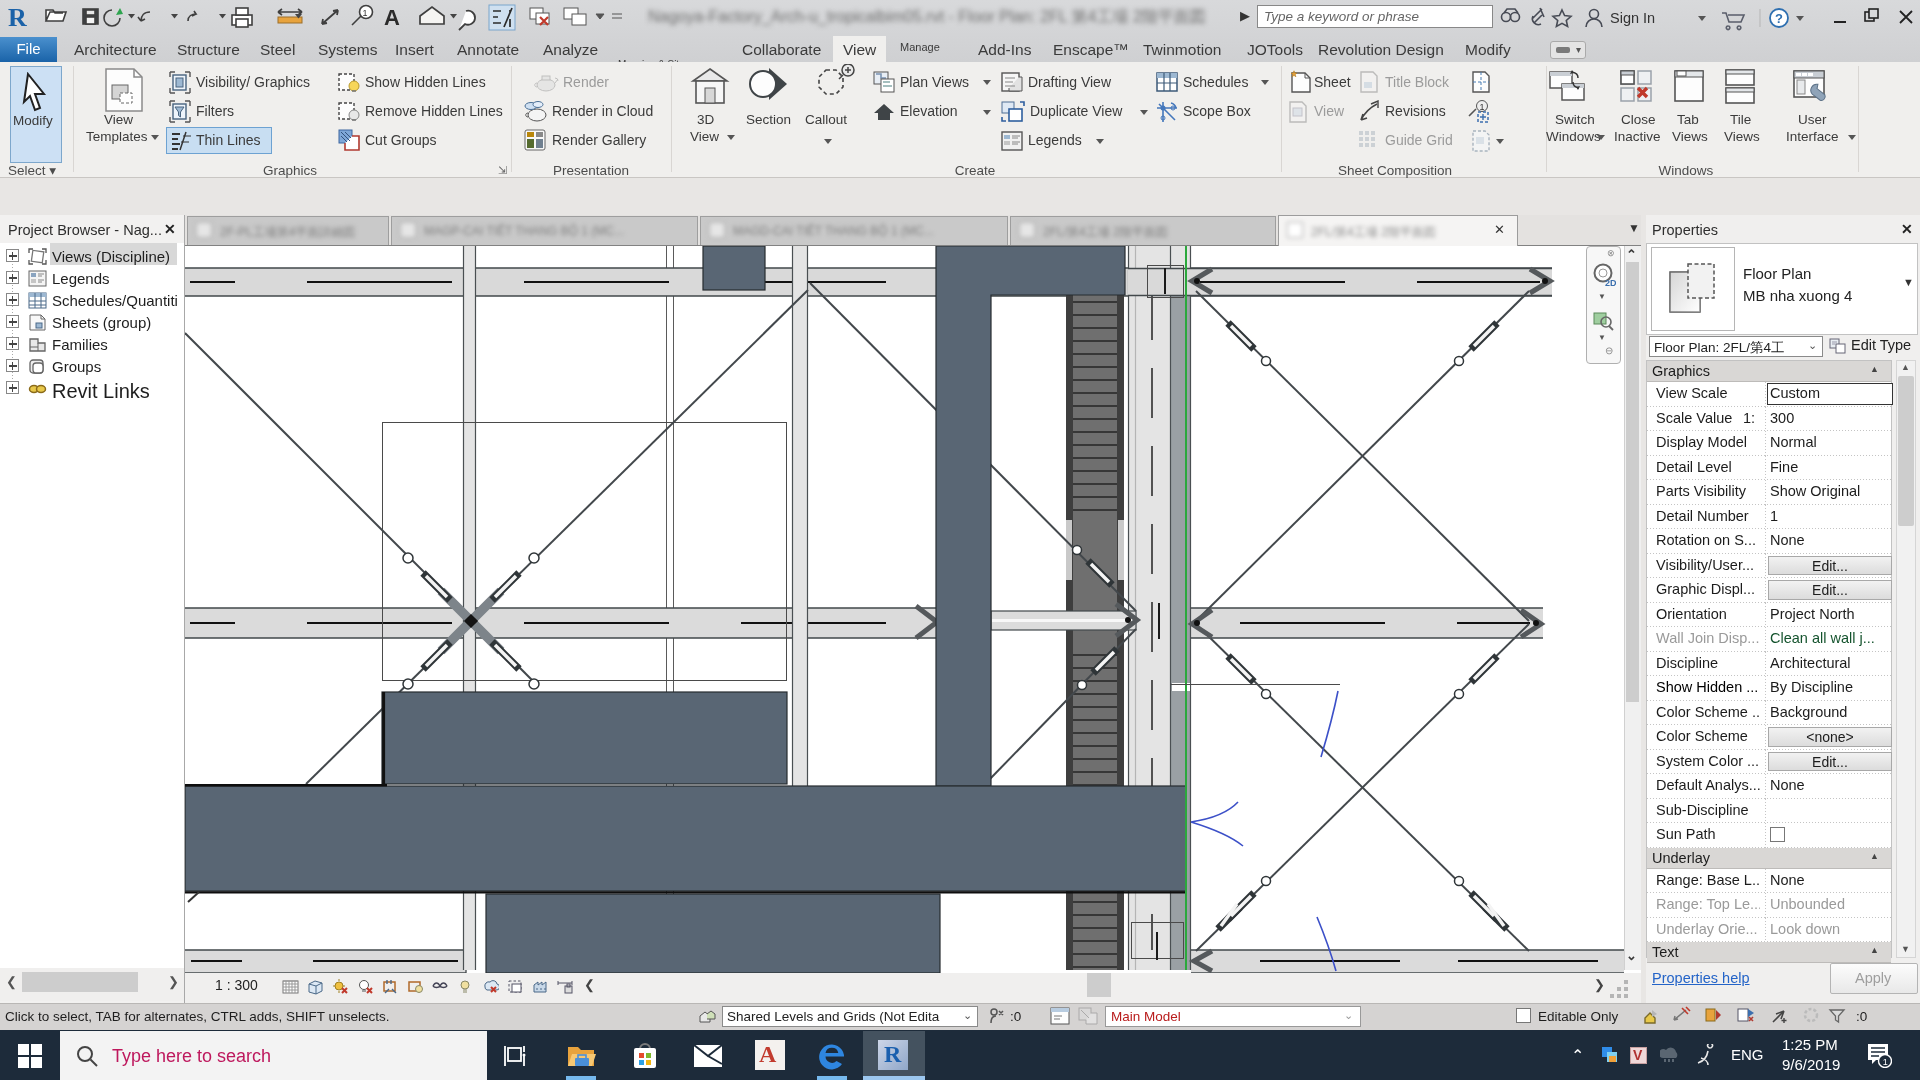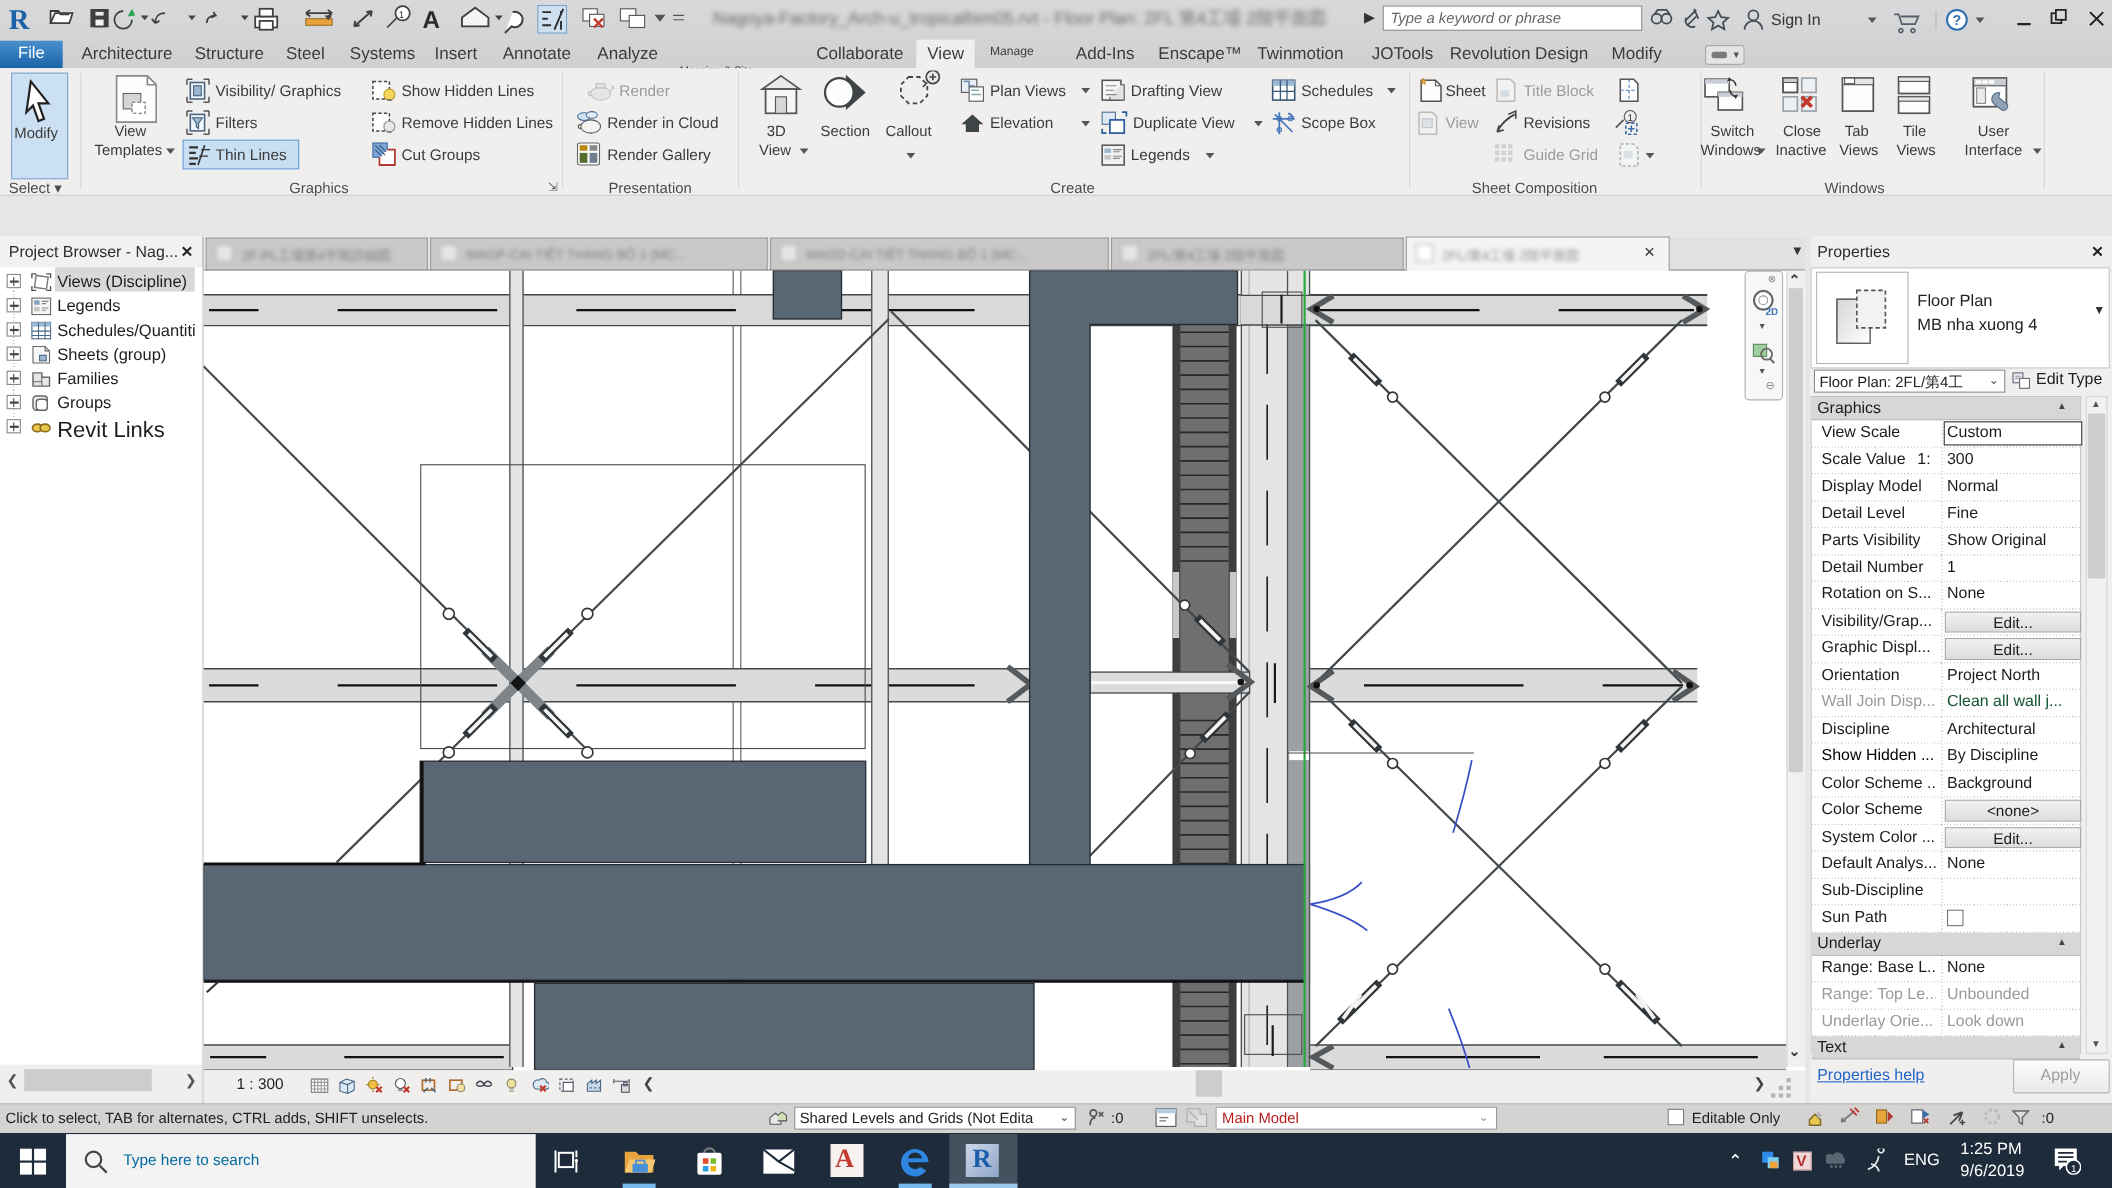--- a/index.html
+++ b/index.html
@@ -523,21 +523,21 @@
 <div class="a" style="left:1765px;top:480.0px;width:1px;height:24.5px;background:repeating-linear-gradient(#c4c4c4 0 1px,#fff 1px 3px)"></div>
 <div class="t" style="left:1770px;top:483.0px;font-size:14.5px;color:#1c1c1c">Show Original</div>
 <div class="t" style="left:1656px;top:507.5px;font-size:14.5px;color:#1c1c1c;max-width:104px;overflow:hidden">Detail Number</div>
 <div class="a" style="left:1647px;top:528.0px;width:244px;height:1px;background:repeating-linear-gradient(90deg,#c4c4c4 0 1px,#fff 1px 3px)"></div>
 <div class="a" style="left:1765px;top:504.5px;width:1px;height:24.5px;background:repeating-linear-gradient(#c4c4c4 0 1px,#fff 1px 3px)"></div>
 <div class="t" style="left:1770px;top:507.5px;font-size:14.5px;color:#1c1c1c">1</div>
 <div class="t" style="left:1656px;top:532.0px;font-size:14.5px;color:#1c1c1c;max-width:104px;overflow:hidden">Rotation on S...</div>
 <div class="a" style="left:1647px;top:552.5px;width:244px;height:1px;background:repeating-linear-gradient(90deg,#c4c4c4 0 1px,#fff 1px 3px)"></div>
 <div class="a" style="left:1765px;top:529.0px;width:1px;height:24.5px;background:repeating-linear-gradient(#c4c4c4 0 1px,#fff 1px 3px)"></div>
 <div class="t" style="left:1770px;top:532.0px;font-size:14.5px;color:#1c1c1c">None</div>
-<div class="t" style="left:1656px;top:556.5px;font-size:14.5px;color:#1c1c1c;max-width:104px;overflow:hidden">Visibility/Grap...</div>
+<div class="t" style="left:1656px;top:556.5px;font-size:14.5px;color:#1c1c1c;max-width:104px;overflow:hidden">Visibility/User...</div>
 <div class="a" style="left:1647px;top:577.0px;width:244px;height:1px;background:repeating-linear-gradient(90deg,#c4c4c4 0 1px,#fff 1px 3px)"></div>
 <div class="a" style="left:1765px;top:553.5px;width:1px;height:24.5px;background:repeating-linear-gradient(#c4c4c4 0 1px,#fff 1px 3px)"></div>
 <div class="a" style="left:1768px;top:555.5px;width:124px;height:19.5px;background:linear-gradient(#f2f2f2,#dcdcdc);border:1px solid #a8a8a8;text-align:center;font-size:14px;color:#1c1c1c;line-height:18.5px">Edit...</div>
 <div class="t" style="left:1656px;top:581.0px;font-size:14.5px;color:#1c1c1c;max-width:104px;overflow:hidden">Graphic Displ...</div>
 <div class="a" style="left:1647px;top:601.5px;width:244px;height:1px;background:repeating-linear-gradient(90deg,#c4c4c4 0 1px,#fff 1px 3px)"></div>
 <div class="a" style="left:1765px;top:578.0px;width:1px;height:24.5px;background:repeating-linear-gradient(#c4c4c4 0 1px,#fff 1px 3px)"></div>
 <div class="a" style="left:1768px;top:580.0px;width:124px;height:19.5px;background:linear-gradient(#f2f2f2,#dcdcdc);border:1px solid #a8a8a8;text-align:center;font-size:14px;color:#1c1c1c;line-height:18.5px">Edit...</div>
 <div class="t" style="left:1656px;top:605.5px;font-size:14.5px;color:#1c1c1c;max-width:104px;overflow:hidden">Orientation</div>
 <div class="a" style="left:1647px;top:626.0px;width:244px;height:1px;background:repeating-linear-gradient(90deg,#c4c4c4 0 1px,#fff 1px 3px)"></div>
 <div class="a" style="left:1765px;top:602.5px;width:1px;height:24.5px;background:repeating-linear-gradient(#c4c4c4 0 1px,#fff 1px 3px)"></div>
@@ -910,21 +910,21 @@
       <rect x="13" y="0" width="11" height="11"></rect>
       <rect x="0" y="13" width="11" height="11"></rect>
       <rect x="13" y="13" width="11" height="11"></rect>
     </g>
   </svg>
 <div class="a" style="left:60px;top:1031px;width:427px;height:49px;background:#f3f3f3"></div>
 <svg class="a" style="left:75px;top:1044px" width="24" height="24" viewBox="0 0 24 24">
     <circle cx="10" cy="10" r="7" fill="none" stroke="#444" stroke-width="2"></circle>
     <path d="M15.5 15.5 L22 22" stroke="#444" stroke-width="2"></path>
   </svg>
-<div class="t" style="left:112px;top:1046px;font-size:14px;color:#0369a1">Type here to search</div>
+<div class="t" style="left:112px;top:1046px;font-size:18px;color:#be185d">Type here to search</div>
 <svg class="a" style="left:503px;top:1043px" width="26" height="26" viewBox="0 0 26 26">
     <g stroke="#fff" stroke-width="1.8" fill="none">
       <rect x="5" y="5" width="13" height="13"></rect>
       <path d="M2 3 v20 M21 3 v6 m0 4 v10"></path>
     </g>
     <circle cx="21" cy="12" r="1.5" fill="#fff"></circle>
   </svg>
 <svg class="a" style="left:566px;top:1042px" width="30" height="28" viewBox="0 0 30 28">
     <path d="M2 5 h10 l3 3 h13 v16 h-26 z" fill="#e8a33d"></path>
     <path d="M2 24 l4 -12 h24 l-4 12 z" fill="#f7c873"></path>

